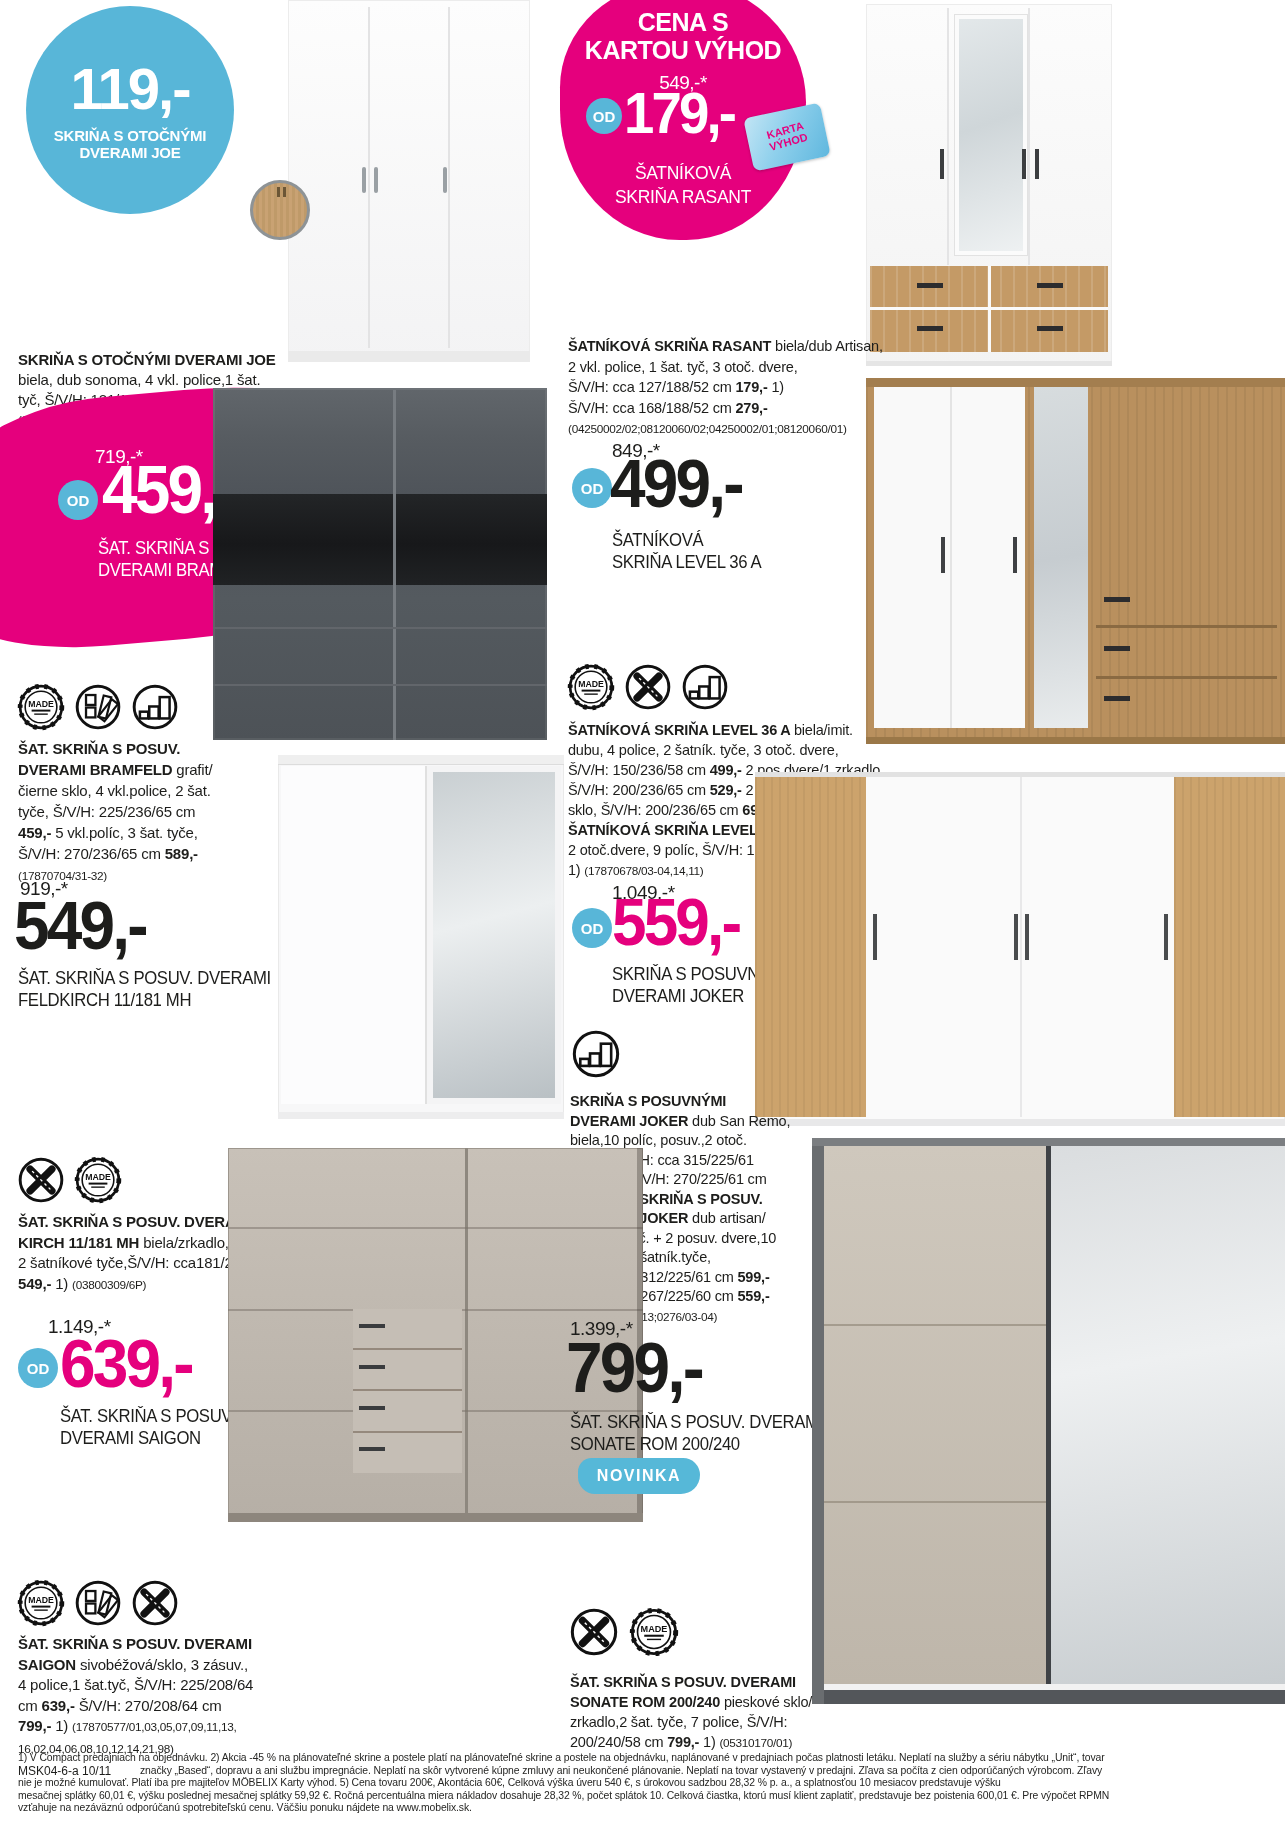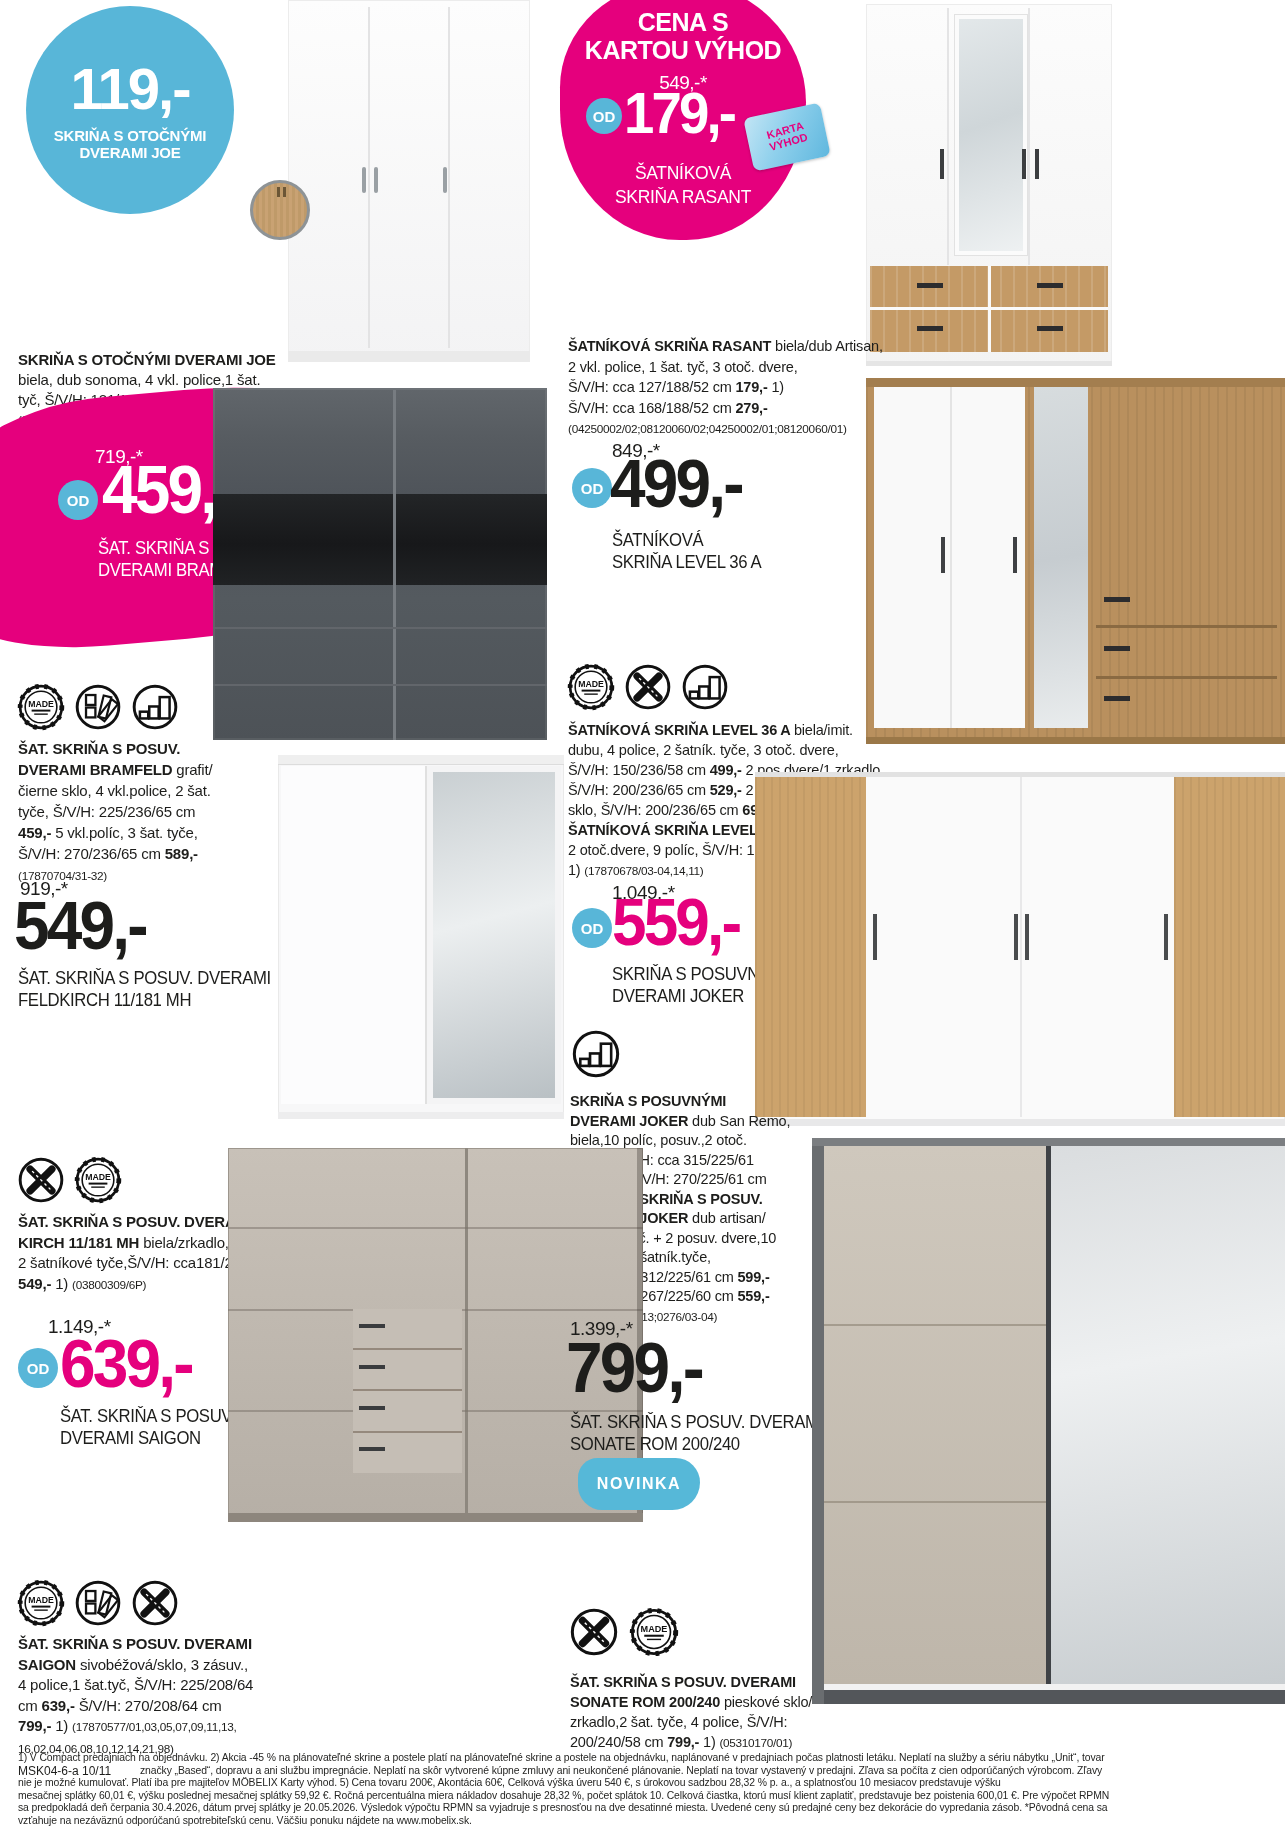--- a/index.html
+++ b/index.html
@@ -309,21 +309,21 @@
   <div class="desc" style="left:18px;top:1634px;width:300px;line-height:20.5px;font-size:15px;"><span class="b">ŠAT. SKRIŇA S POSUV. DVERAMI</span><br><span class="b">SAIGON </span><span>sivobéžová/sklo, 3 zásuv.,</span><br><span>4 police,1 šat.tyč, Š/V/H: 225/208/64</span><br><span>cm </span><span class="b">639,-</span><span>  Š/V/H: 270/208/64 cm</span><br><span class="b">799,-</span><span> 1)   </span><span class="s">(17870577/01,03,05,07,09,11,13,</span><br><span class="s">16,02,04,06,08,10,12,14,21,98)</span></div>
 
   <div class="abs price-old" style="left:570px;top:1318px;">1.399,-*</div>
   <div class="abs" style="left:566px;top:1336px;">
     <span class="price-big" style="font-size:70px;">799,-</span>
   </div>
   <div class="abs" style="left:570px;top:1412px;">
     <span class="sub">ŠAT. SKRIŇA S POSUV. DVERAMI</span><br>
     <span class="sub">SONATE ROM 200/240</span>
   </div>
-  <div class="novinka" style="left:578px;top:1458px;width:122px;height:52px;">NOVINKA</div>
+  <div class="novinka" style="left:578px;top:1458px;width:122px;height:36px;">NOVINKA</div>
 
   <div class="ph" style="left:812px;top:1138px;width:473px;height:566px;background:#f2f2f2;">
     <div class="part" style="left:0;top:0;width:2.5%;height:100%;background:#6a6d70;"></div>
     <div class="part" style="left:0;top:0;width:100%;height:1.5%;background:#7b7e81;"></div>
     <div class="part" style="left:2.5%;top:1.5%;width:47%;height:95%;
          background:linear-gradient(180deg,#cfc8bd,#beb6aa);">
       <div class="part" style="left:0;top:33%;width:100%;height:2px;background:rgba(140,130,115,.6);"></div>
       <div class="part" style="left:0;top:66%;width:100%;height:2px;background:rgba(140,130,115,.6);"></div>
     </div>
     <div class="part" style="left:49.5%;top:1.5%;height:95%;width:5px;background:#3f4246;"></div>
@@ -332,25 +332,24 @@
     <div class="part" style="left:2.5%;right:0;bottom:0;height:2.5%;background:#53565a;"></div>
   </div>
 
   <svg class="pict" style="left:568px;top:1606px;width:52px;height:52px;">
       <use href="#ic-tools"></use>
     </svg>
   <svg class="pict" style="left:628px;top:1606px;width:52px;height:52px;">
       <use href="#ic-made"></use>
     </svg>
 
-  <div class="desc" style="left:570px;top:1672px;width:300px;line-height:20px;"><span class="b">ŠAT. SKRIŇA S POSUV. DVERAMI</span><br><span class="b">SONATE ROM 200/240 </span><span>pieskové sklo/</span><br><span>zrkadlo,2 šat. tyče, 4 police, Š/V/H:</span><br><span>200/240/58 cm </span><span class="b">799,-</span><span> 1)  </span><span class="s">(05310170/01)</span></div>
+  <div class="desc" style="left:570px;top:1672px;width:300px;line-height:20px;"><span class="b">ŠAT. SKRIŇA S POSUV. DVERAMI</span><br><span class="b">SONATE ROM 200/240 </span><span>pieskové sklo/</span><br><span>zrkadlo,2 šat. tyče, 7 police, Š/V/H:</span><br><span>200/240/58 cm </span><span class="b">799,-</span><span> 1)  </span><span class="s">(05310170/01)</span></div>
 
   <div class="abs" style="left:18px;top:1752px;width:1252px;">
     <div class="legal-line">1) V Compact predajniach na objednávku. 2) Akcia -45 % na plánovateľné skrine a postele platí na plánovateľné skrine a postele na objednávku, naplánované v predajniach počas platnosti letáku. Neplatí na služby a sériu nábytku „Unit“, tovar</div>
     <div class="legal-line" style="padding-left:122px;">značky „Based“, dopravu a ani službu impregnácie. Neplatí na skôr vytvorené kúpne zmluvy ani neukončené plánovanie. Neplatí na tovar vystavený v predajni. Zľava sa počíta z cien odporúčaných výrobcom. Zľavy</div>
     <div class="legal-line">nie je možné kumulovať. Platí iba pre majiteľov MÖBELIX Karty výhod. 5) Cena tovaru 200€, Akontácia 60€, Celková výška úveru 540 €, s úrokovou sadzbou 28,32 % p. a., a splatnosťou 10 mesiacov predstavuje výšku</div>
     <div class="legal-line">mesačnej splátky 60,01 €, výšku poslednej mesačnej splátky 59,92 €. Ročná percentuálna miera nákladov dosahuje 28,32 %, počet splátok 10. Celková čiastka, ktorú musí klient zaplatiť, predstavuje bez poistenia 600,01 €. Pre výpočet RPMN</div>
-    <div class="legal-line">sa predpokladá deň čerpania 30.4.2026, dátum prvej splátky je 20.05.2026. Výsledok výpočtu RPMN sa vyjadruje s presnosťou na dve desatinné miesta. Uvedené ceny sú predajné ceny bez dekorácie do vypredania zásob. *Pôvodná cena sa</div>
     <div class="legal-line">vzťahuje na nezáväznú odporúčanú spotrebiteľskú cenu. Väčšiu ponuku nájdete na www.mobelix.sk.</div>
   </div>
   <div class="abs" style="left:18px;top:1764px;font-size:12px;color:#1d1d1b;">MSK04-6-a 10/11</div>
 
 </div>
 
 </body></html>

